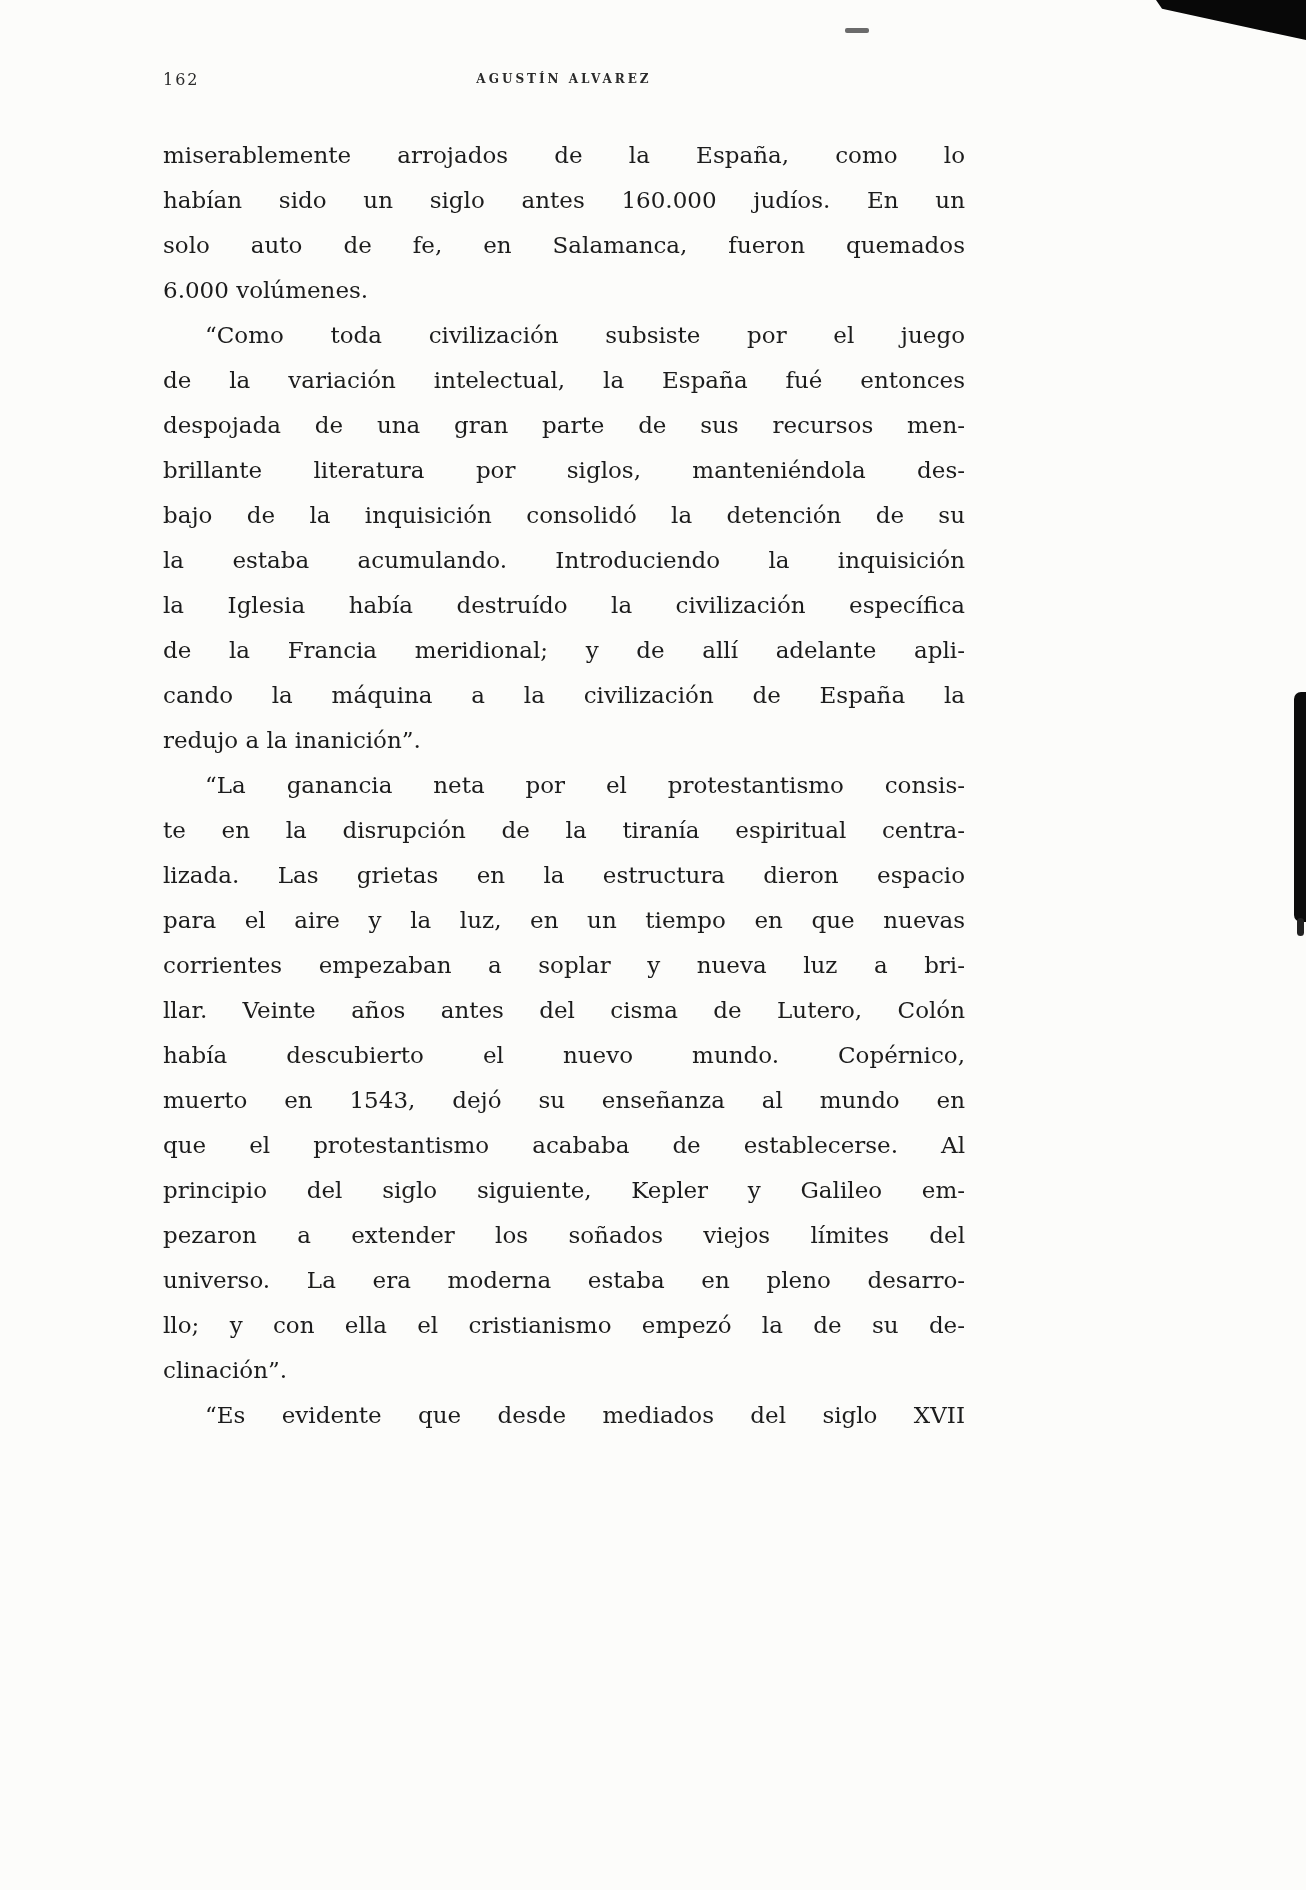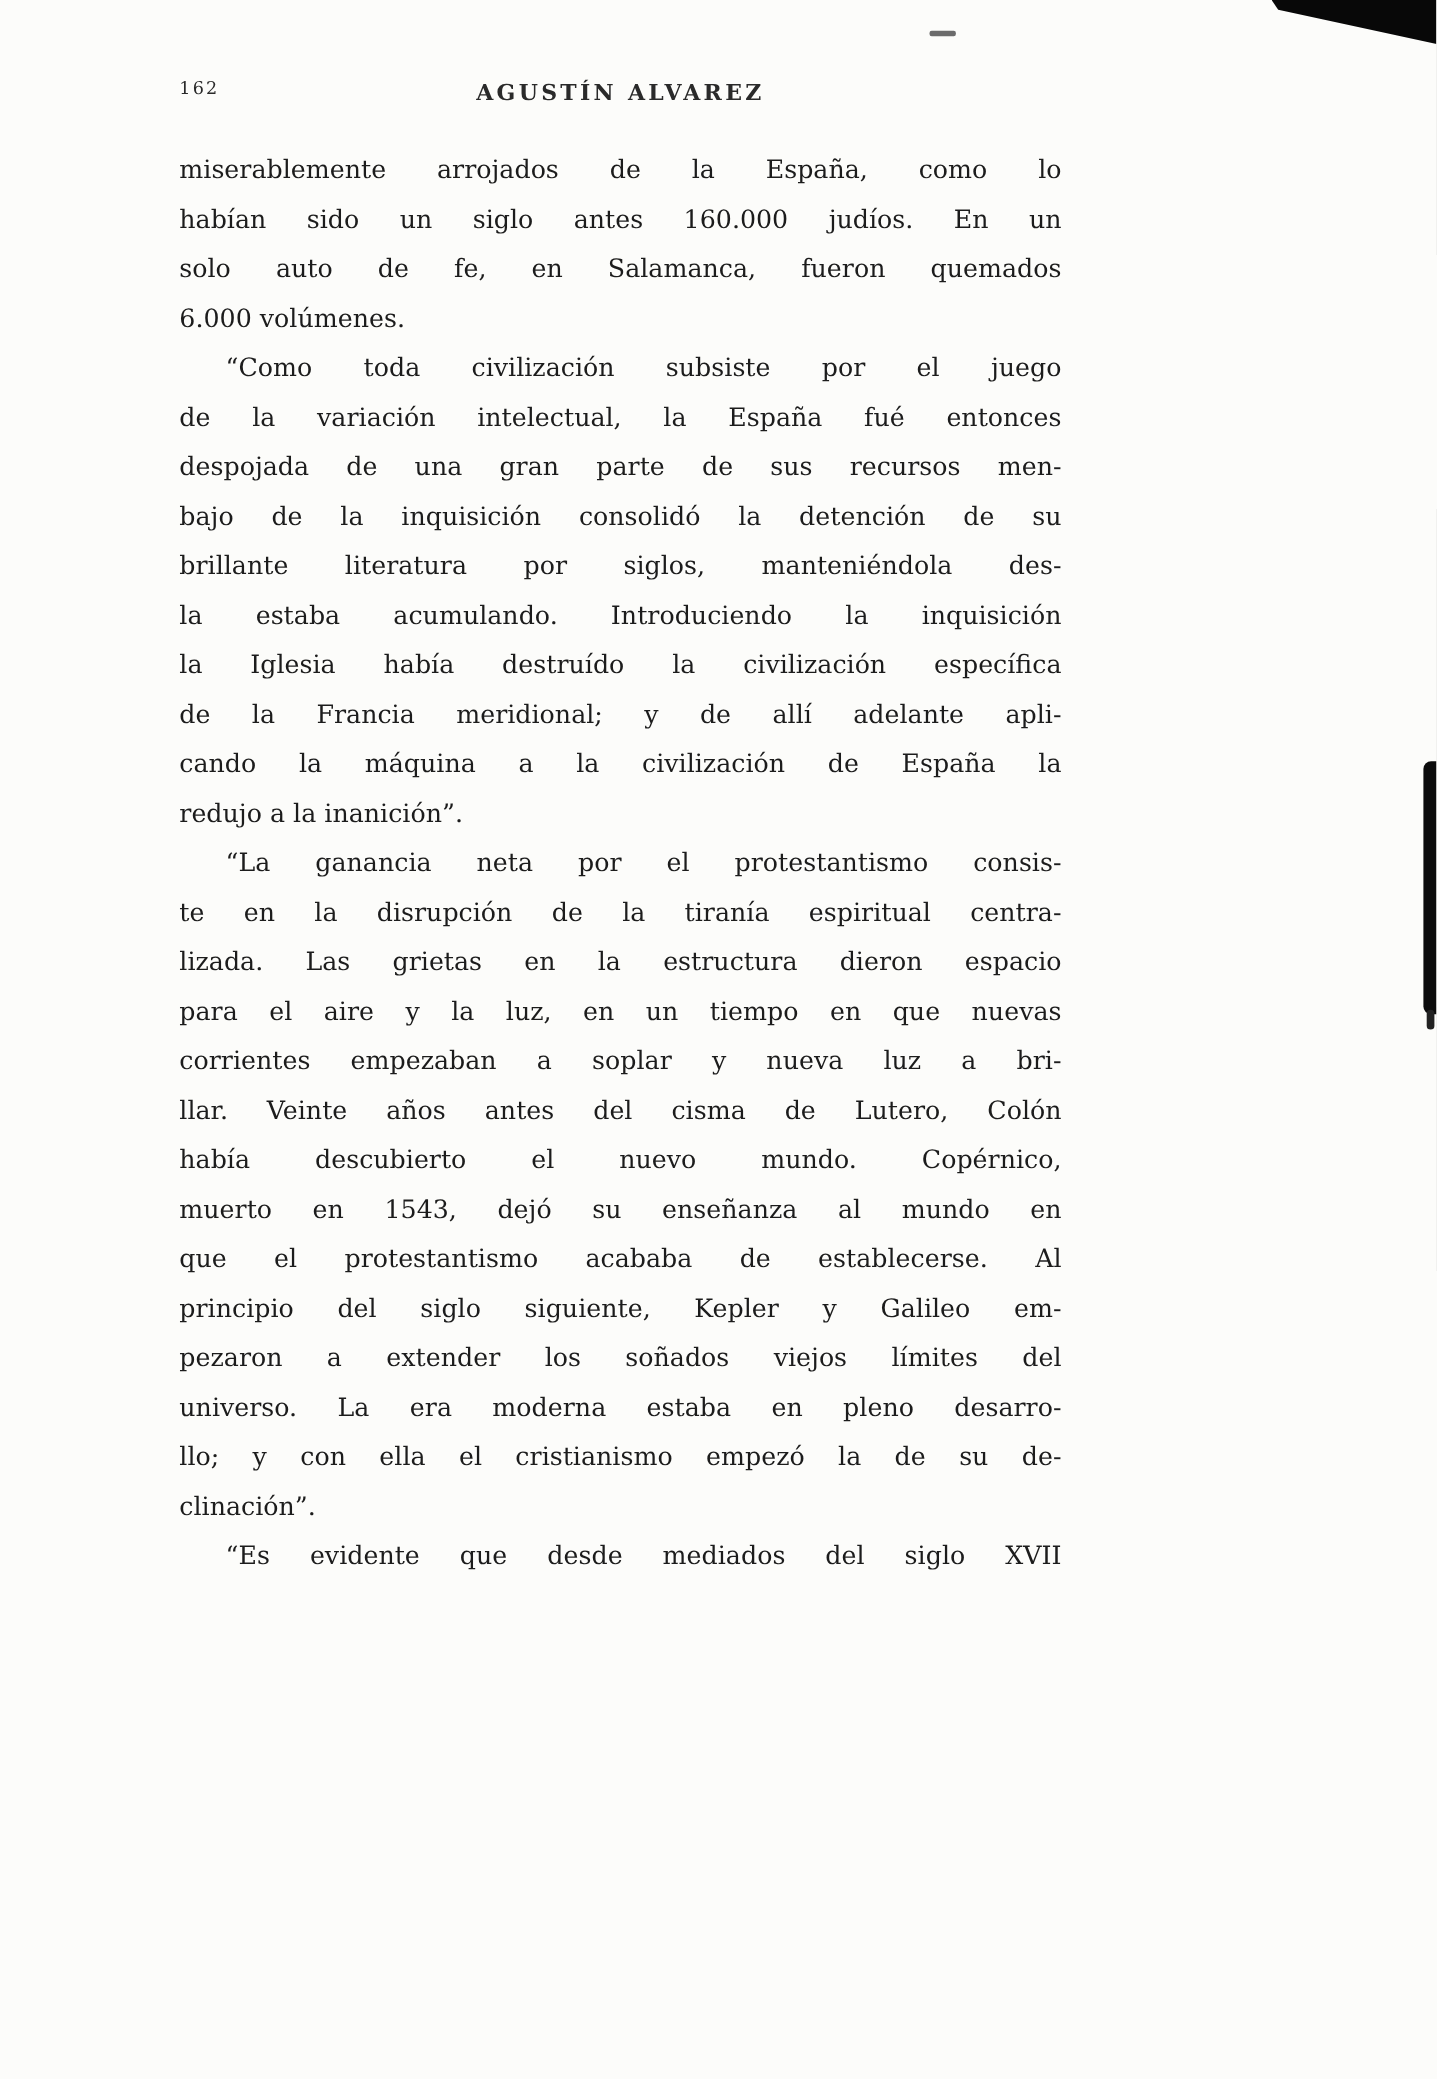--- a/index.html
+++ b/index.html
@@ -33,21 +33,21 @@
     font-size: 16px;
     letter-spacing: 2px;
     color: #2a2a2a;
   }
   .running-title {
     position: absolute;
     left: 0;
     right: 0;
     top: 6px;
     text-align: center;
-    font-size: 20px;
+    font-size: 12px;
     font-weight: bold;
     letter-spacing: 3px;
     color: #2a2a2a;
   }
 
   
   .body-text {
     position: absolute;
     top: 133px;
     left: 163px;
@@ -123,22 +123,22 @@
   </div>
 
   <div class="body-text">
       <div class="line">miserablemente arrojados de la España, como lo</div>
       <div class="line">habían sido un siglo antes 160.000 judíos. En un</div>
       <div class="line">solo auto de fe, en Salamanca, fueron quemados</div>
       <div class="line last">6.000 volúmenes.</div>
       <div class="line indent">“Como toda civilización subsiste por el juego</div>
       <div class="line">de la variación intelectual, la España fué entonces</div>
       <div class="line">despojada de una gran parte de sus recursos men-</div>
+      <div class="line">brillante literatura por siglos, manteniéndola des-</div>
       <div class="line">bajo de la inquisición consolidó la detención de su</div>
-      <div class="line">brillante literatura por siglos, manteniéndola des-</div>
       <div class="line">la estaba acumulando. Introduciendo la inquisición</div>
       <div class="line">la Iglesia había destruído la civilización específica</div>
       <div class="line">de la Francia meridional; y de allí adelante apli-</div>
       <div class="line">cando la máquina a la civilización de España la</div>
       <div class="line last">redujo a la inanición”.</div>
       <div class="line indent">“La ganancia neta por el protestantismo consis-</div>
       <div class="line">te en la disrupción de la tiranía espiritual centra-</div>
       <div class="line">lizada. Las grietas en la estructura dieron espacio</div>
       <div class="line">para el aire y la luz, en un tiempo en que nuevas</div>
       <div class="line">corrientes empezaban a soplar y nueva luz a bri-</div>

